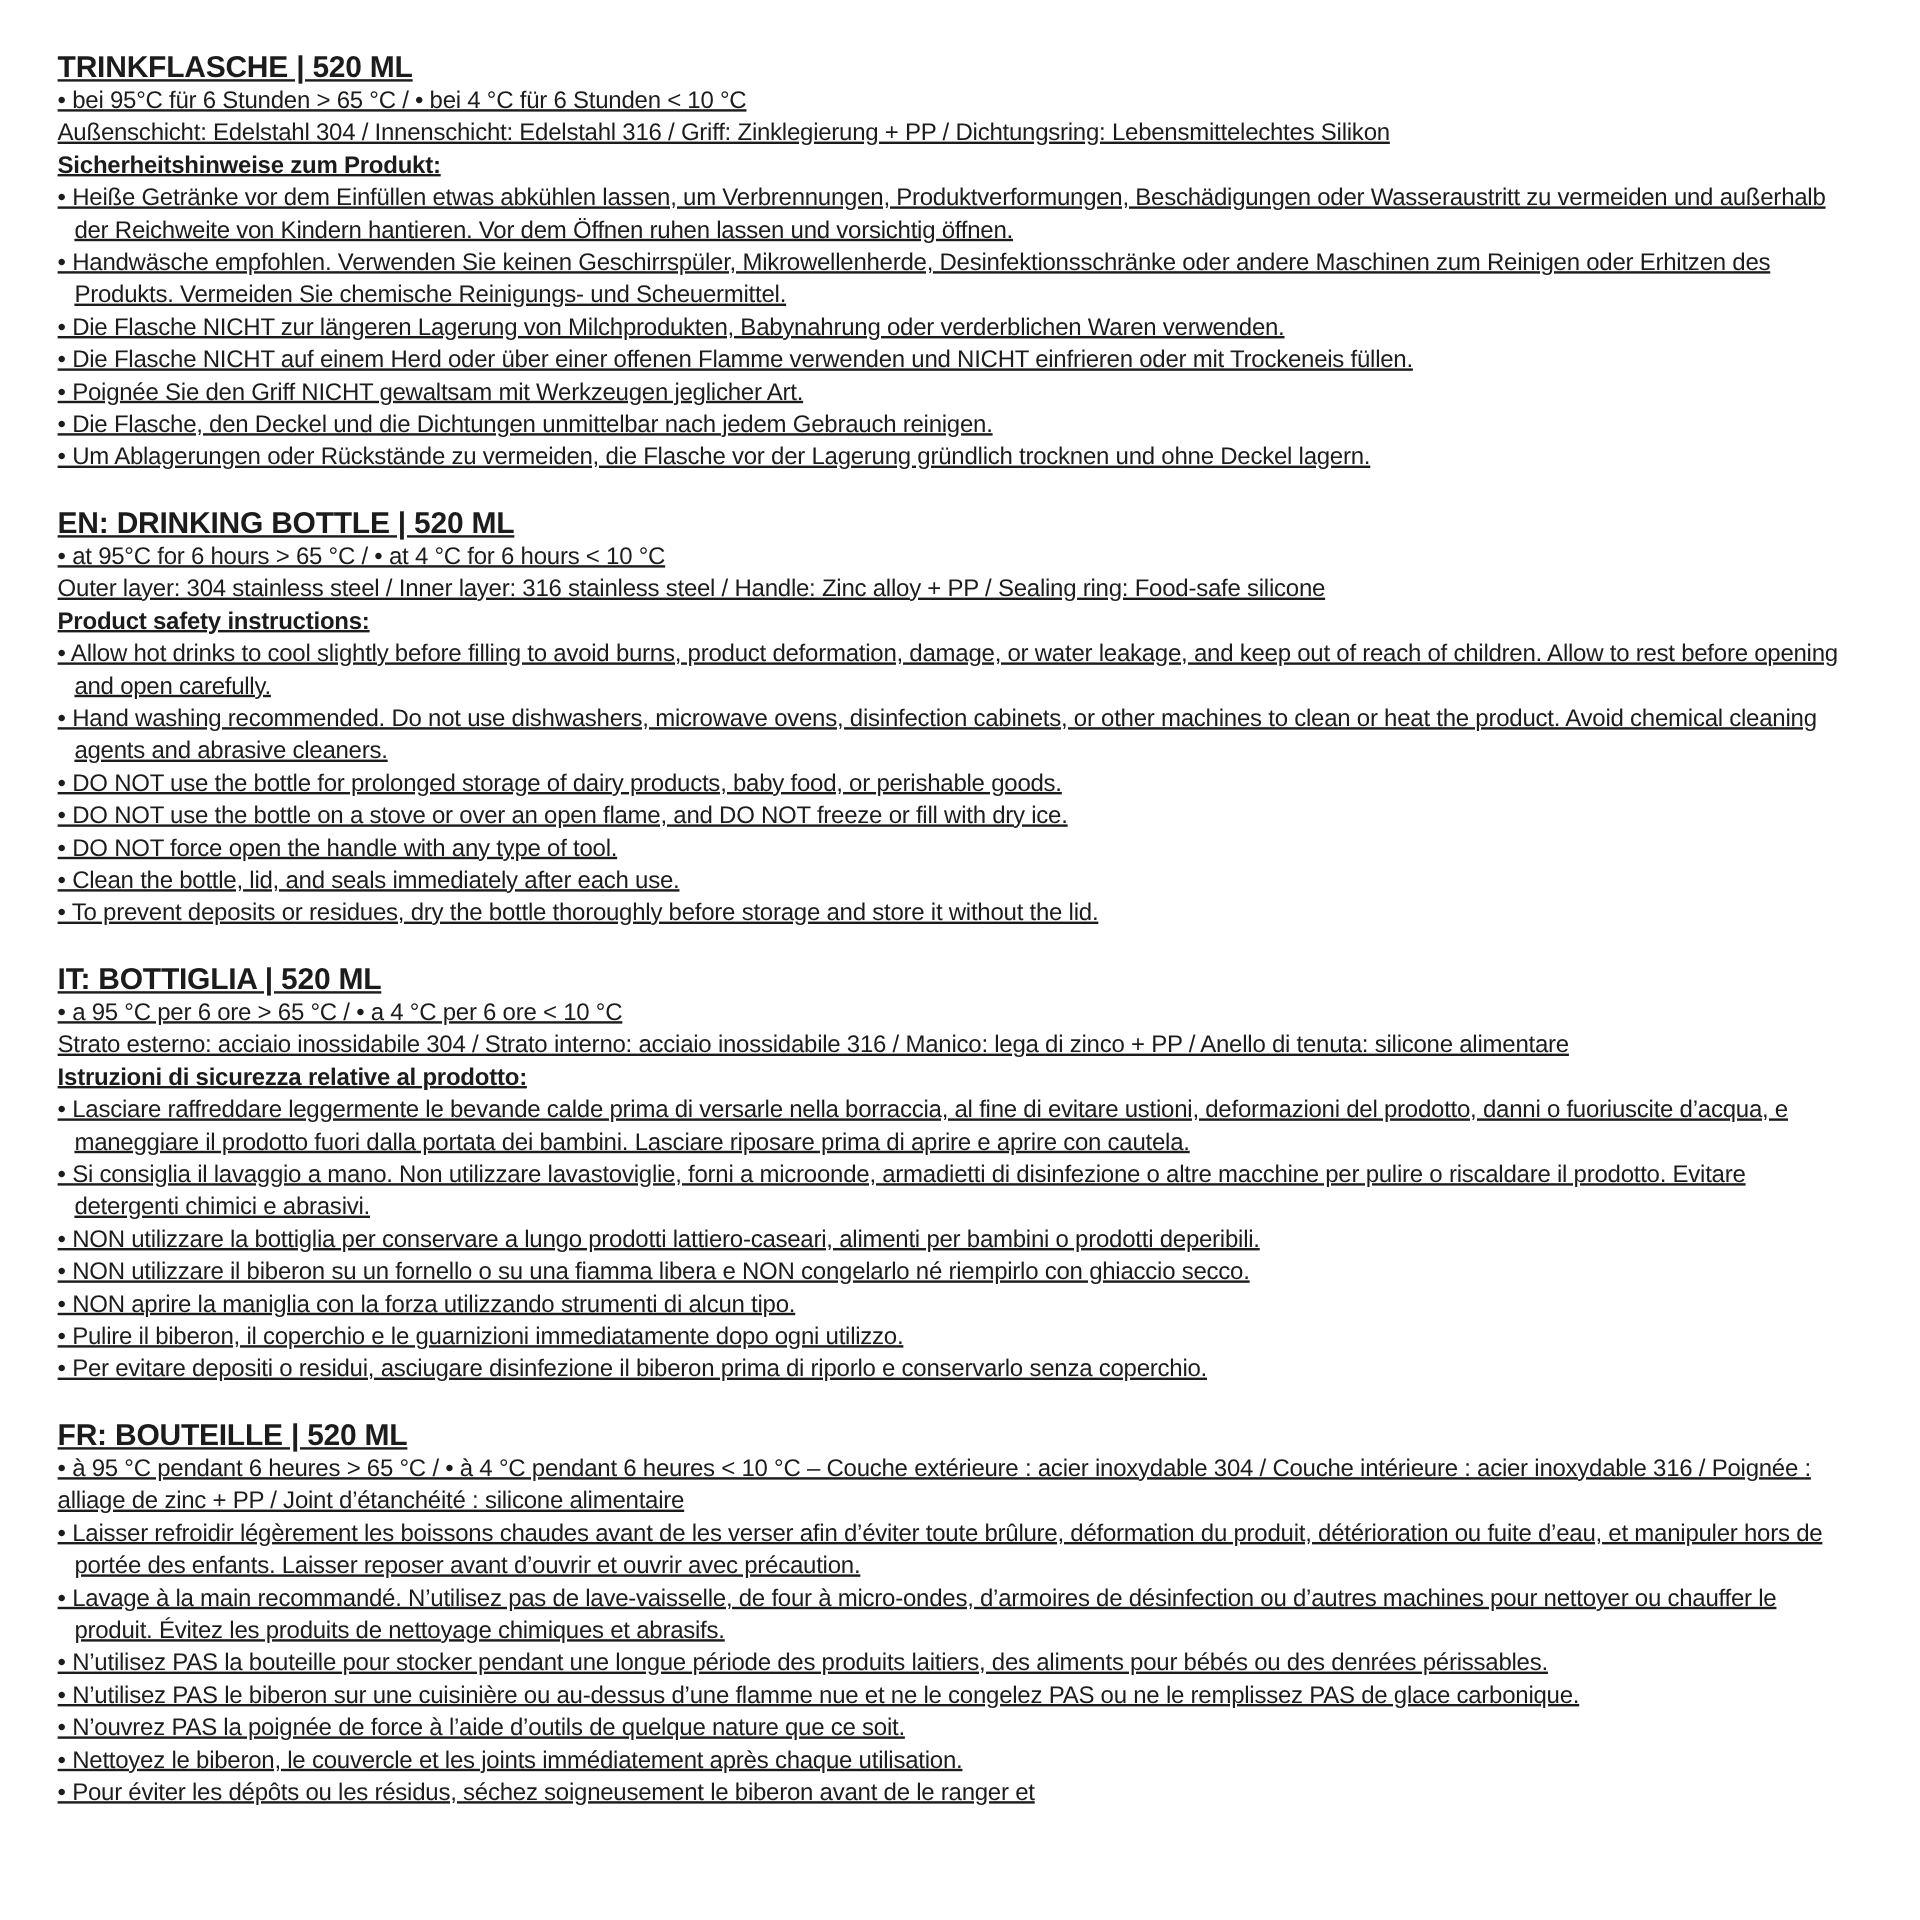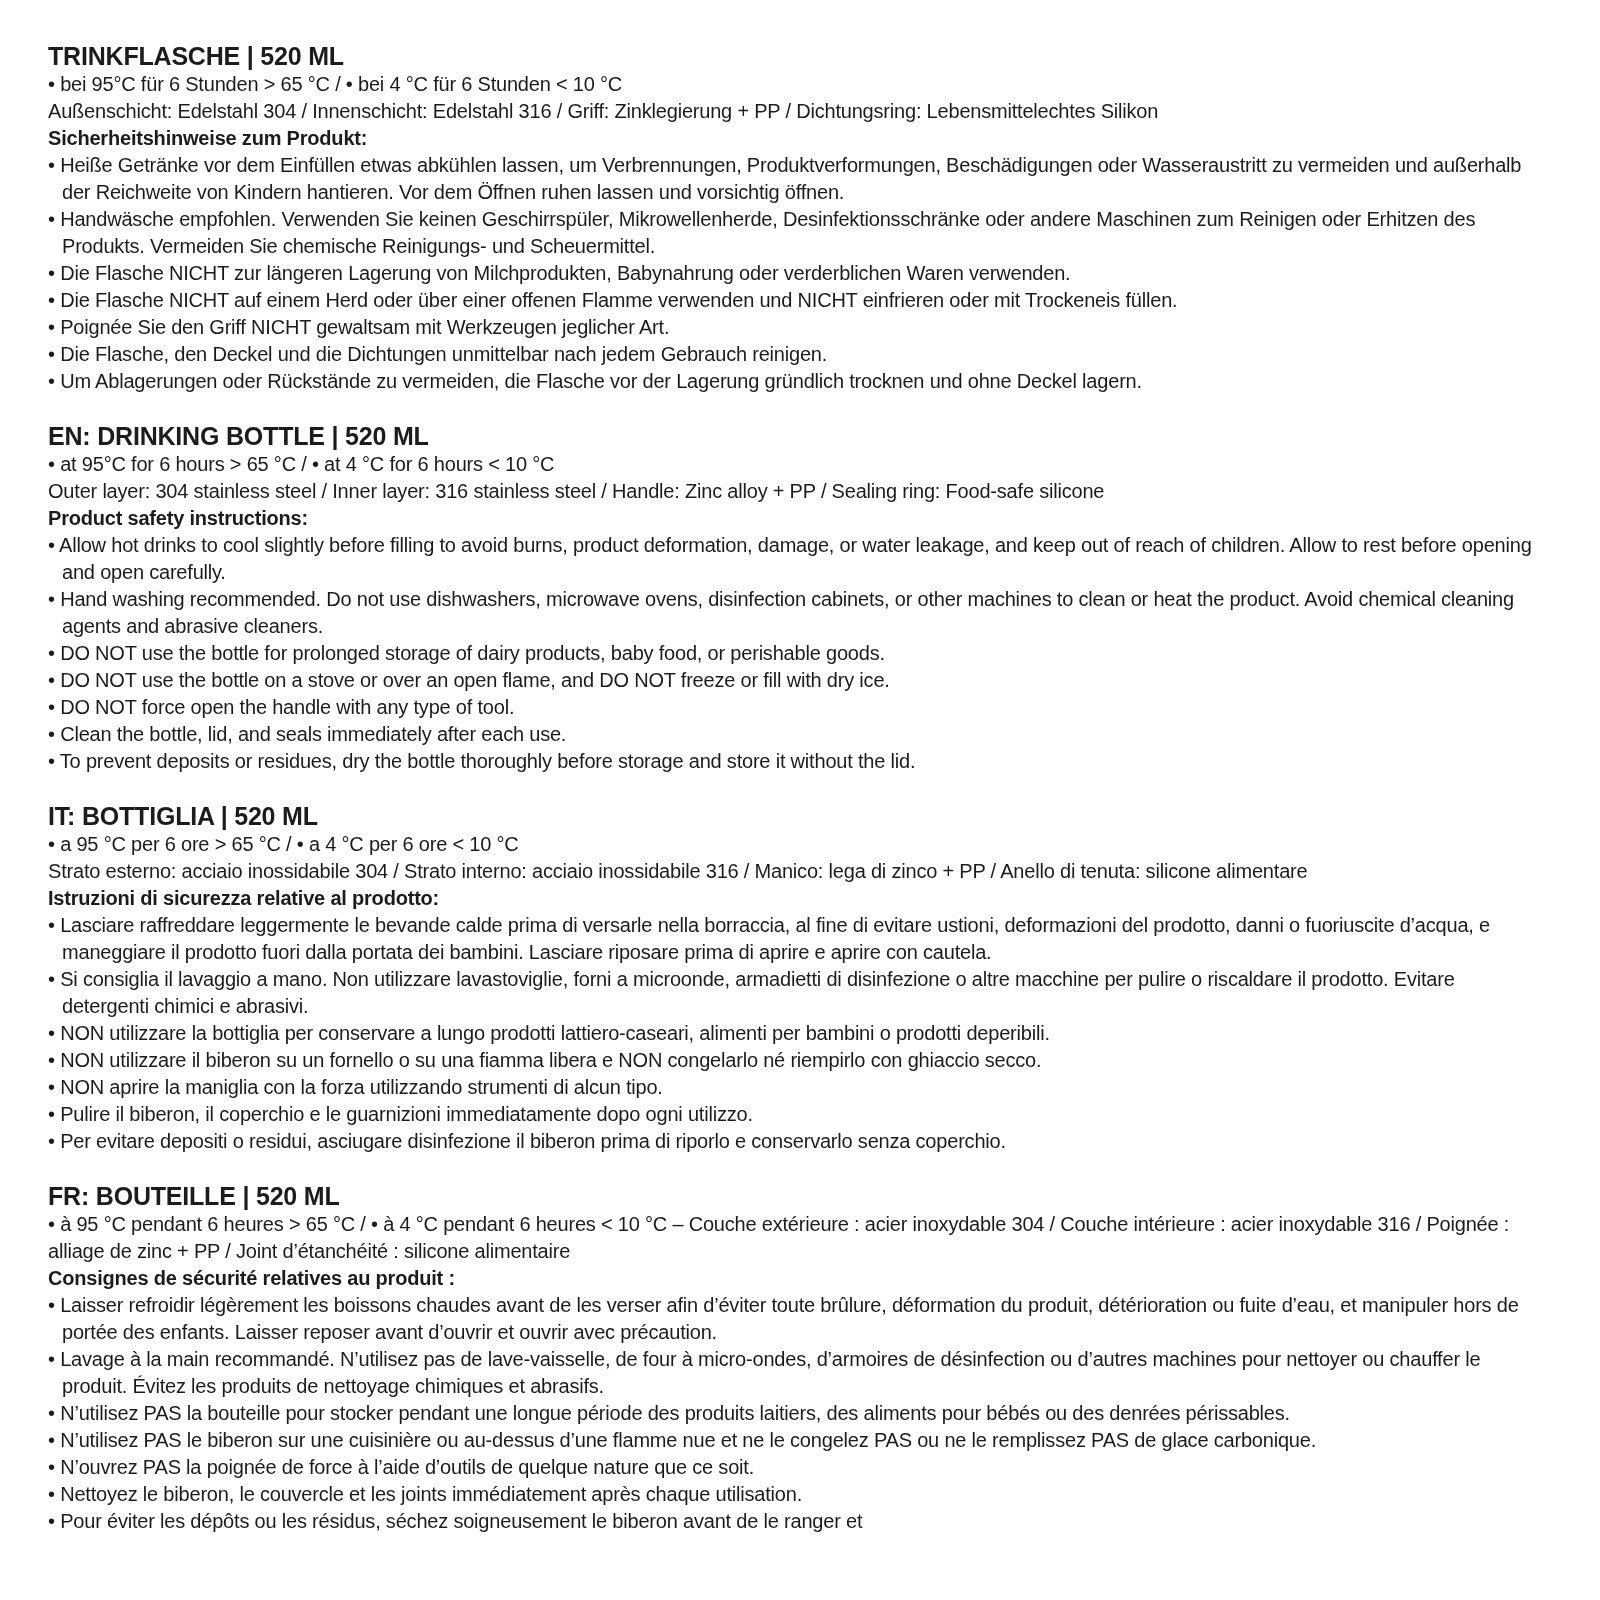--- a/index.html
+++ b/index.html
@@ -10,20 +10,21 @@
     overflow: hidden;
   }
   body {
     font-family: "Liberation Sans", sans-serif;
     color: #1c1c1c;
   }
   .page {
     width: 1592px;
     height: 1600px;
     padding: 42px 46px 0 48px;
+    text-decoration: underline;
   }
   .lang-section {
     margin-bottom: 27px;
   }
   .sec-title {
     font-size: 25px;
     font-weight: bold;
     line-height: 29px;
     letter-spacing: -0.2px;
     white-space: nowrap;
@@ -99,21 +100,20 @@
       <li data-bind="sections.2.bullets.4">• NON aprire la maniglia con la forza utilizzando strumenti di alcun tipo.</li>
       <li data-bind="sections.2.bullets.5">• Pulire il biberon, il coperchio e le guarnizioni immediatamente dopo ogni utilizzo.</li>
       <li data-bind="sections.2.bullets.6">• Per evitare depositi o residui, asciugare disinfezione il biberon prima di riporlo e conservarlo senza coperchio.</li>
     </ul>
   </section>
 
   <section class="lang-section">
     <h2 class="sec-title" data-bind="sections.3.title">FR: BOUTEILLE | 520 ML</h2>
     <p class="meta" data-bind="sections.3.meta_lines.0">• à 95 °C pendant 6 heures &gt; 65 °C / • à 4 °C pendant 6 heures &lt; 10 °C – Couche extérieure : acier inoxydable 304 / Couche intérieure : acier inoxydable 316 / Poignée : alliage de zinc + PP / Joint d’étanchéité : silicone alimentaire</p>
 
-    <h3 class="safety-heading" data-bind="sections.3.safety_heading">Consignes de sécurité relatives au produit :</h3>
     <ul class="bullets">
       <li data-bind="sections.3.bullets.0">• Laisser refroidir légèrement les boissons chaudes avant de les verser afin d’éviter toute brûlure, déformation du produit, détérioration ou fuite d’eau, et manipuler hors de portée des enfants. Laisser reposer avant d’ouvrir et ouvrir avec précaution.</li>
       <li data-bind="sections.3.bullets.1">• Lavage à la main recommandé. N’utilisez pas de lave-vaisselle, de four à micro-ondes, d’armoires de désinfection ou d’autres machines pour nettoyer ou chauffer le produit. Évitez les produits de nettoyage chimiques et abrasifs.</li>
       <li data-bind="sections.3.bullets.2">• N’utilisez PAS la bouteille pour stocker pendant une longue période des produits laitiers, des aliments pour bébés ou des denrées périssables.</li>
       <li data-bind="sections.3.bullets.3">• N’utilisez PAS le biberon sur une cuisinière ou au-dessus d’une flamme nue et ne le congelez PAS ou ne le remplissez PAS de glace carbonique.</li>
       <li data-bind="sections.3.bullets.4">• N’ouvrez PAS la poignée de force à l’aide d’outils de quelque nature que ce soit.</li>
       <li data-bind="sections.3.bullets.5">• Nettoyez le biberon, le couvercle et les joints immédiatement après chaque utilisation.</li>
       <li data-bind="sections.3.bullets.6">• Pour éviter les dépôts ou les résidus, séchez soigneusement le biberon avant de le ranger et</li>
     </ul>
   </section>

